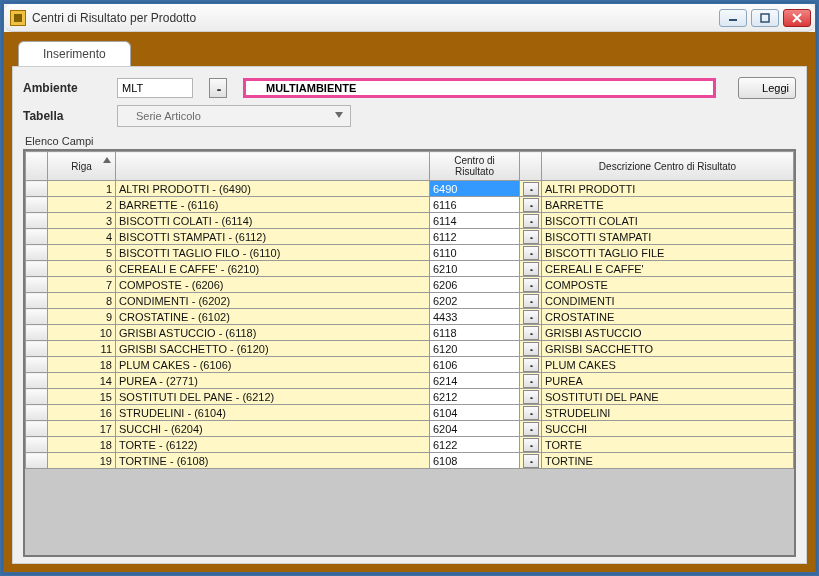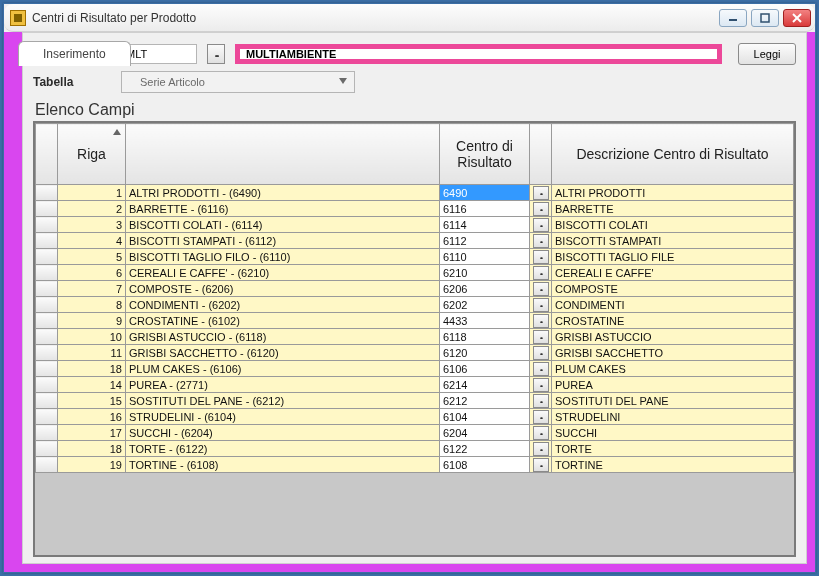--- a/index.html
+++ b/index.html
@@ -52,21 +52,21 @@
     background: linear-gradient(#f6f9fc,#dce8f3);
     display: flex; align-items:center; justify-content:center;
     cursor: pointer;
   }
   .win-btn.close {
     background: linear-gradient(#f28282,#d93a3a);
     border-color: #a02020;
   }
   .win-btn svg { display:block; }
   .client {
-    flex:1; background:#d946ef; display:flex; flex-direction:row;
+    flex:1; background:#a16207; display:flex; flex-direction:column;
   }
   .tab-strip {
     height: 28px;
     position: relative;
     padding-left: 10px;
     margin-top:6px;
   }
   .tab {
     position:absolute;
     left:14px; top:3px;
@@ -85,21 +85,21 @@
   .tab-body {
     margin: 0 8px 8px 8px;
     border:1px solid #cfcfcf;
     background:#f0f0f0;
     flex:1;
     padding: 10px 10px 6px 10px;
     display:flex; flex-direction:column;
     position:relative;
   }
   .form-rows { display:flex; flex-direction:column; gap:6px; margin-bottom:8px;}
-  .form-row { display:flex; align-items:center; gap:10px; }
+  .form-row { display:flex; align-items:center; gap:16px; }
   .form-label {
     width: 78px;
     font-weight:bold;
     color:#2b2b2b;
     font-size:12px;
   }
   .ambiente-code {
     width:76px; height:20px;
     border:1px solid #b5b5b5;
     background:#fff;
@@ -112,70 +112,71 @@
     border:1px solid #8a8a8a;
     background: linear-gradient(#fafafa,#e0e0e0);
     display:flex; align-items:center; justify-content:center;
     cursor:pointer;
     font-weight:bold; color:#333;
     font-size:11px; letter-spacing:-2px;
     padding-bottom:3px;
   }
   .ambiente-desc {
     flex:1; height:20px;
-    border:5px solid #ec4899;
+    border:3px solid #ec4899;
     background:#fff;
-    padding:0 6px;
+    padding:0 20px;
     display:flex; align-items:center;
     font-weight:bold;
     font-family:inherit; font-size:11px;
   }
   .leggi-btn {
     height:22px; width:58px;
     border:1px solid #8a8a8a;
     border-radius:3px;
     background: linear-gradient(#fcfcfc,#e2e2e2);
     cursor:pointer;
     font-size:11px;
     margin-left:6px;
+    text-align:right;
   }
   .combo {
     width:234px; height:22px;
     border:1px solid #b5b5b5;
     background:#f2f2f2;
     display:flex; align-items:center;
     color:#6a6a6a;
     padding-left:18px;
     position:relative;
   }
   .combo .chev {
     position:absolute; right:6px; top:4px;
     color:#6a6a6a;
   }
   .grid-caption {
-    font-size:16px; color:#333; margin-bottom:2px; margin-left:2px;
+    font-size:11px; color:#333; margin-bottom:2px; margin-left:2px;
   }
   .grid-wrapper{
     flex:1;
     border:2px solid #7a7a7a;
     background:#c8c8c8;
     display:flex; flex-direction:column;
     overflow:hidden;
   }
   .grid {
     border-collapse:collapse;
     width:100%;
     background:#fff;
   }
   .grid th {
     background:linear-gradient(#fbfbfb,#e4e4e4);
     border:1px solid #9a9a9a;
     font-weight:normal;
-    font-size:14px;
-    padding:14px 4px;
+    font-size:10px;
+    padding:3px 4px;
     height:17px;
     color:#222;
     position:relative;
   }
   .grid td {
     border:1px solid #9a9a9a;
     padding:0 3px;
     height:15px;
     font-size:11px;
     color:#111;

